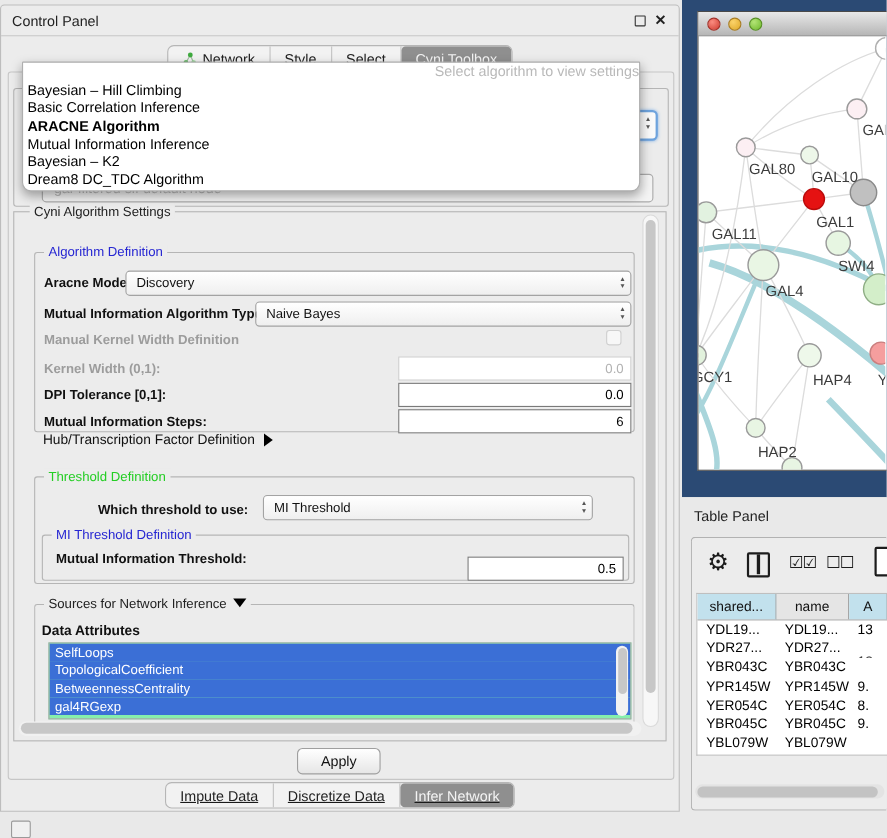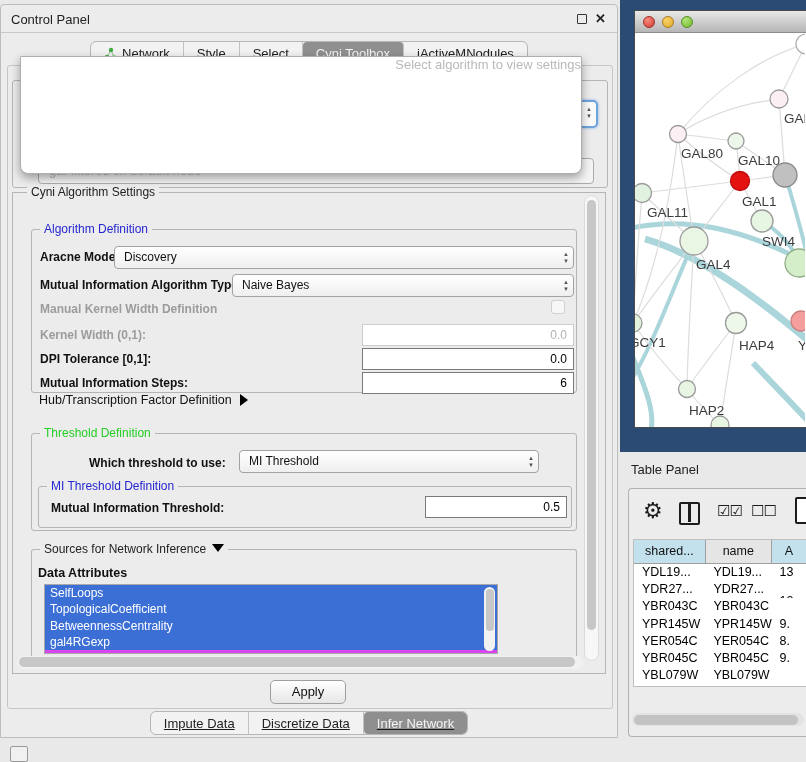--- a/index.html
+++ b/index.html
@@ -70,21 +70,21 @@
   #mkw-check { position:absolute; left:519px; top:70px; width:14px; height:14px; border:1px solid #cfcfcf; border-radius:3px; background:#f7f7f7; }
 
   #hub-row { position:absolute; left:26px; top:200px; font-size:12.5px; color:#111; }
   .tri-right { display:inline-block; margin-left:8px; width:0; height:0; border-left:8px solid #000; border-top:6px solid transparent; border-bottom:6px solid transparent; vertical-align:-2px; }
   .tri-down { display:inline-block; margin-left:6px; width:0; height:0; border-top:8px solid #000; border-left:6px solid transparent; border-right:6px solid transparent; vertical-align:1px; }
 
   #threshold-group { left:18px; top:240px; width:546px; height:98px; }
   #mi-group { left:6px; top:52px; width:534px; height:42px; border:1px solid #b5b5b5; border-radius:3px; position:absolute; }
 
   #sources-group { left:18px; top:356px; width:546px; height:112px; border-bottom:none; }
-  #attr-list { position:absolute; left:12px; top:34px; width:454px; height:70px; background:#d946ef; border:1px solid #a8a8a8; overflow:hidden; }
+  #attr-list { position:absolute; left:12px; top:34px; width:530px; height:70px; background:#86efac; border:1px solid #a8a8a8; overflow:hidden; }
   .attr-item { height:16.3px; background:#3b6fd6; color:#fff; font-size:12px; line-height:16px; padding-left:5px; }
   #attr-vscroll { position:absolute; right:2px; top:2px; width:11px; height:64px; background:#f2f2f2; border-radius:6px; }
   #attr-vthumb { position:absolute; left:1.5px; top:2px; width:8px; height:42px; background:#c7c7c7; border-radius:5px; }
 
   #apply-btn { left:262px; top:614px; width:76px; height:24px; border:1px solid #9f9f9f; border-radius:5px;
     background:linear-gradient(#ffffff,#e6e6e6); font-size:13px; text-align:center; line-height:22px; color:#111; }
 
   
   #bottom-tabbar { left:0; top:706px; width:100%; height:28px; display:flex; justify-content:center;text-decoration:underline; }
 
@@ -151,36 +151,41 @@
       </div>
       <div class="tab">
           <span>Style</span>
         </div>
       <div class="tab">
           <span>Select</span>
         </div>
       <div class="tab selected">
           <span>Cyni Toolbox</span>
         </div>
-      <div class="tab">
-          <span>jActiveMNodules</span>
-        </div>
     </div>
   </div>
 
   <div class="abs" id="content">
 
     <div class="group" id="inference-group"></div>
     <div class="abs" id="ghost-combo">gal-filtered sif default node</div>
     <div class="abs" id="focused-combo-frag">
       <span class="mini-arrows">▲<br>▼</span>
     </div>
 
     <div class="abs" id="algo-popup">
       <div id="popup-placeholder">Select algorithm to view settings</div>
+      <div id="popup-items">
+          <div class="popup-item">Bayesian – Hill Climbing</div>
+          <div class="popup-item">Basic Correlation Inference</div>
+          <div class="popup-item bold">ARACNE Algorithm</div>
+          <div class="popup-item">Mutual Information Inference</div>
+          <div class="popup-item">Bayesian – K2</div>
+          <div class="popup-item">Dream8 DC_TDC Algorithm</div>
+        </div>
     </div>
 
     <div id="settings-panel">
       <span class="legend" id="settings-legend">Cyni Algorithm Settings</span>
 
       <div class="group" id="algo-group">
         <span class="legend blue">Algorithm Definition</span>
         <span class="flabel" style="left:8px; top:20px;">Aracne Mode:</span>
         <div class="combo" style="left:82px; top:16px; width:460px;">
           <span>Discovery</span>
@@ -208,21 +213,21 @@
       <div class="group" id="threshold-group">
         <span class="legend green">Threshold Definition</span>
         <span class="flabel" style="left:57px; top:22px;">Which threshold to use:</span>
         <div class="combo" style="left:207px; top:16px; width:300px;">
           <span>MI Threshold</span>
           <span class="mini-arrows">▲<br>▼</span>
         </div>
         <div id="mi-group">
           <span class="legend blue">MI Threshold Definition</span>
           <span class="flabel" style="left:12px; top:14px;">Mutual Information Threshold:</span>
-          <div class="tfield en" style="left:386px; top:9px; width:142px;">0.5</div>
+          <div class="tfield en" style="left:386px; top:19px; width:142px;">0.5</div>
         </div>
       </div>
 
       <div class="group" id="sources-group">
         <span class="legend"><span>Sources for Network Inference</span><span class="tri-down"></span></span>
         <span class="flabel" style="left:6px; top:16px; font-size:12.5px;">Data Attributes</span>
         <div id="attr-list">
           <div id="attr-items">
               <div class="attr-item">SelfLoops</div>
               <div class="attr-item">TopologicalCoefficient</div>

